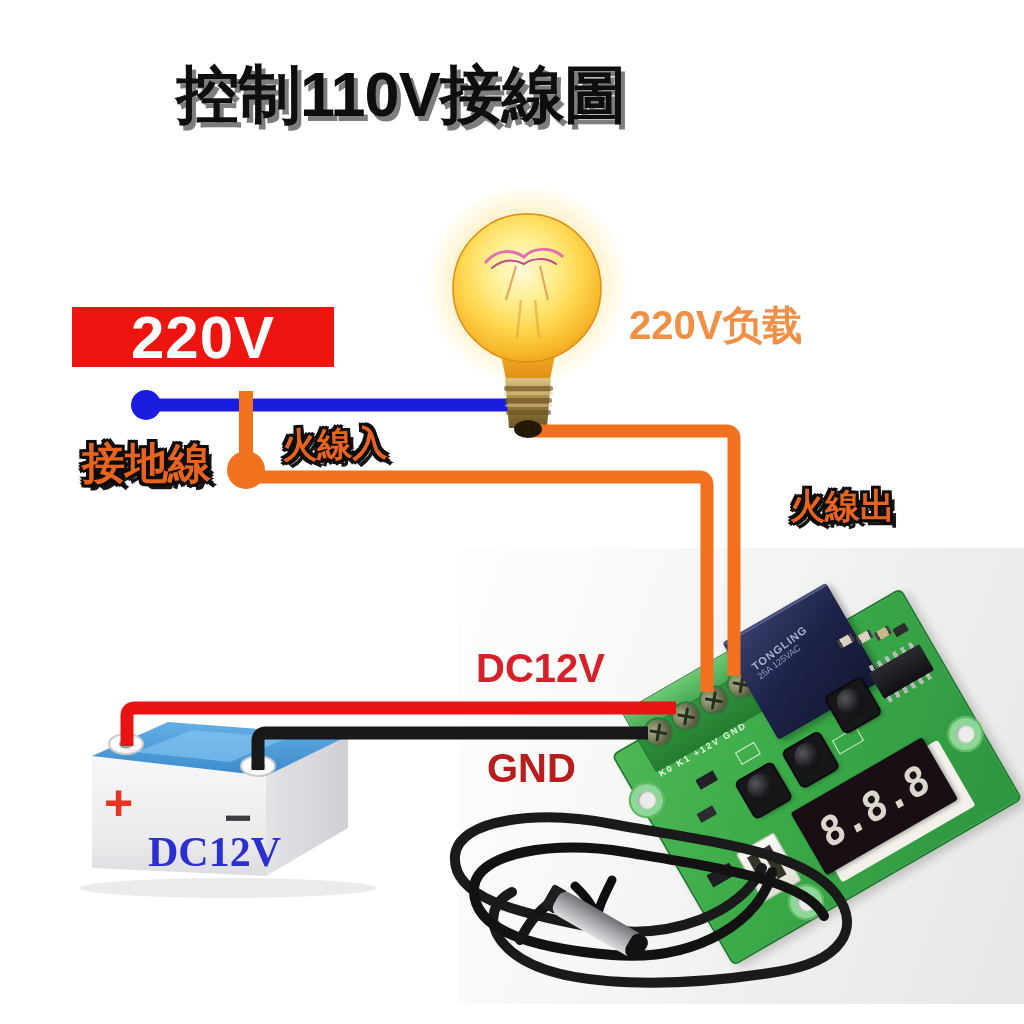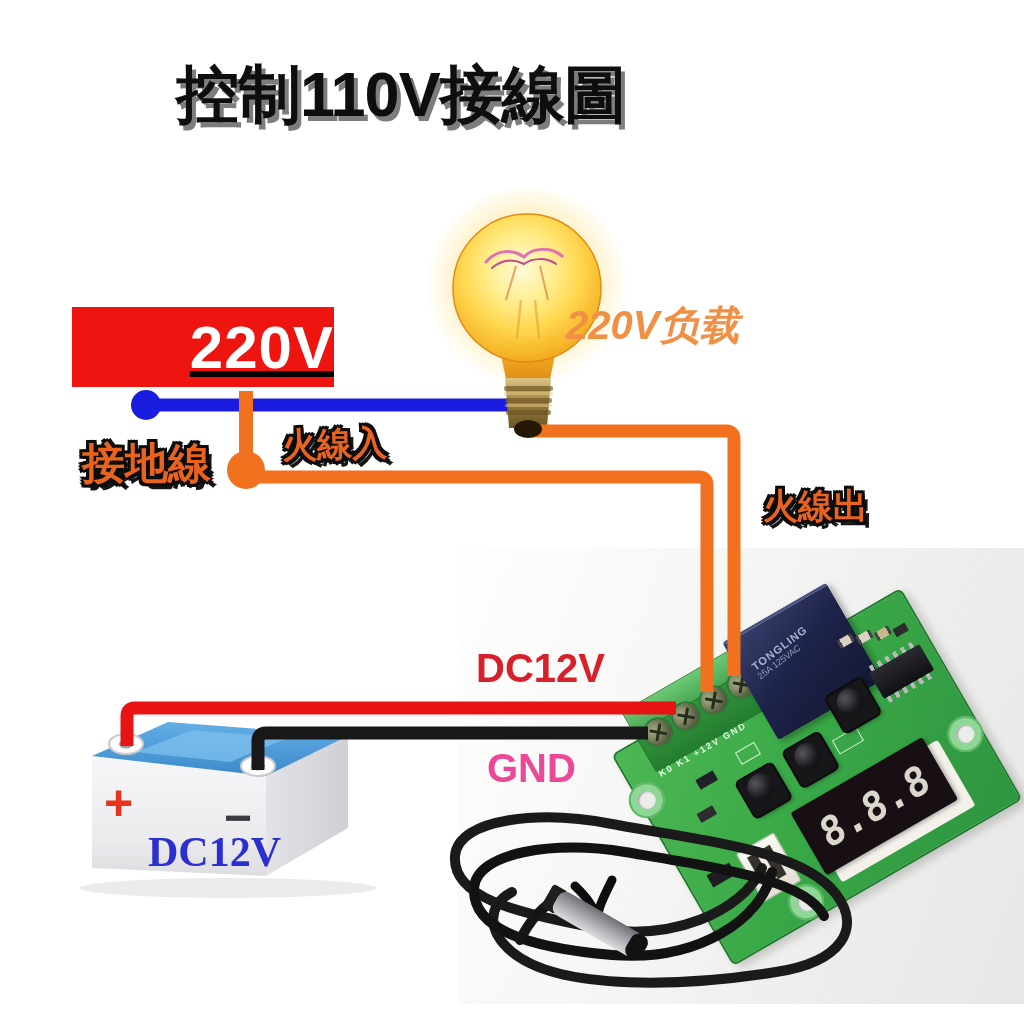--- a/index.html
+++ b/index.html
@@ -14,28 +14,28 @@
   
   .photo{left:458px;top:548px;width:566px;height:456px;
          background:linear-gradient(110deg,#fefefe 0%,#f7f7f5 35%,#ededeb 70%,#e7e7e5 100%);}
 
   
   .outlined{font-weight:900;color:var(--label_orange);white-space:nowrap;
     text-shadow:-3px -3px 0 #0c0c0c,3px -3px 0 #0c0c0c,-3px 3px 0 #0c0c0c,3px 3px 0 #0c0c0c,
                 -3px 0 0 #0c0c0c,3px 0 0 #0c0c0c,0 -3px 0 #0c0c0c,0 3px 0 #0c0c0c,6px 6px 0 rgba(10,10,10,.95);}
   .lbl-ground{left:82px;top:435px;font-size:43px;}
   .lbl-livein{left:282px;top:421px;font-size:35px;transform:rotate(-2deg);}
-  .lbl-liveout{left:763px;top:483px;font-size:35px;}
-  .lbl-load{left:566px;top:298px;font-size:40px;font-weight:600;color:var(--load_orange);white-space:nowrap;font-style:italic;}
+  .lbl-liveout{left:790px;top:483px;font-size:35px;}
+  .lbl-load{left:629px;top:298px;font-size:40px;font-weight:600;color:var(--load_orange);white-space:nowrap;}
   .lbl-dc12v{left:476px;top:646px;font-size:40px;font-weight:700;color:var(--dc12v_red);}
-  .lbl-gnd{left:487px;top:746px;font-size:40px;font-weight:700;color:#ec4899;}
-
-  
-  .srcbox{left:72px;top:307px;width:262px;height:80px;background:var(--box_red);
-          display:flex;align-items:center;justify-content:flex-end;z-index:6;text-decoration:underline;}
+  .lbl-gnd{left:487px;top:746px;font-size:40px;font-weight:700;color:#b91c1c;}
+
+  
+  .srcbox{left:72px;top:307px;width:262px;height:60px;background:var(--box_red);
+          display:flex;align-items:center;justify-content:center;z-index:6;}
   .srcbox span{color:#ffffff;font-size:60px;font-weight:700;letter-spacing:1px;}
 
   
   .battery{left:78px;top:690px;width:300px;height:212px;z-index:3;}
   .bat-plus{left:26px;top:84px;font-size:50px;font-weight:700;color:#e6341f;}
   .bat-minus{left:146px;top:100px;font-size:48px;font-weight:700;color:#3b3b40;}
   .bat-label{left:70px;top:138px;font-size:42px;font-weight:600;color:var(--battery_label_blue);
              font-family:"Liberation Serif","DejaVu Serif",serif;}
 
   

